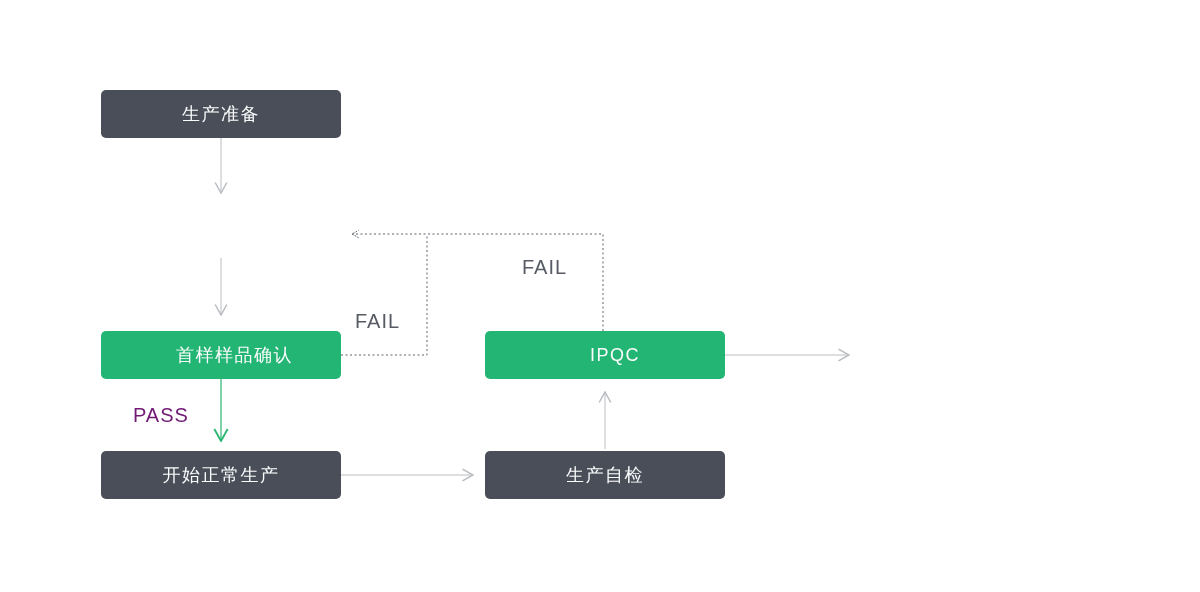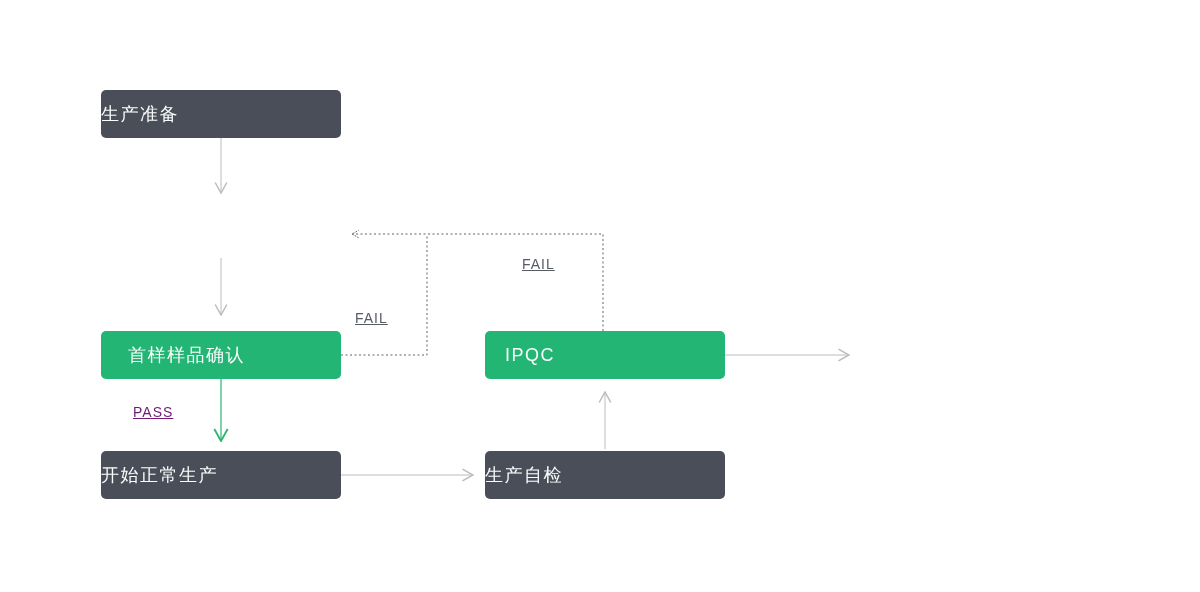--- a/index.html
+++ b/index.html
@@ -15,42 +15,41 @@
   }
   .connector-layer {
     position: absolute; left: 0; top: 0;
     width: 1200px; height: 592px;
     pointer-events: none;
   }
   .node {
     position: absolute;
     width: 240px; height: 48px;
     border-radius: 5px;
-    display: flex; align-items: center; 
+    display: flex; align-items: center; justify-content: center;
     font-size: 18px;
     letter-spacing: 1.5px;
     color: #fafbfc;
   }
   .node-dark  { background: #4a4e58; }
   .node-green { background: #22b573; }
 
   .node-prep            { left: 101px; top: 90px;  }
   .node-sample-make     { left: 101px; top: 210px; }
   .node-sample-confirm  { left: 101px; top: 331px; padding-left: 27px; }
   .node-normal-prod     { left: 101px; top: 451px; }
   .node-self-check      { left: 485px; top: 451px; }
   .node-ipqc            { left: 485px; top: 331px; padding-left: 20px; }
   .node-complete        { left: 860px; top: 331px; }
 
   .edge-label {
     position: absolute;
-    font-size: 14px;
+    font-size: 20px;
     letter-spacing: 1px;
     line-height: 1;
-    text-decoration: underline;
   }
   .label-pass       { left: 133px; top: 405px; color: #701a75; }
   .label-fail-low   { left: 355px; top: 311px; color: #565b64; }
   .label-fail-high  { left: 522px; top: 257px; color: #565b64; }
 </style>
 </head>
 <body>
 
 <div class="canvas">
 

